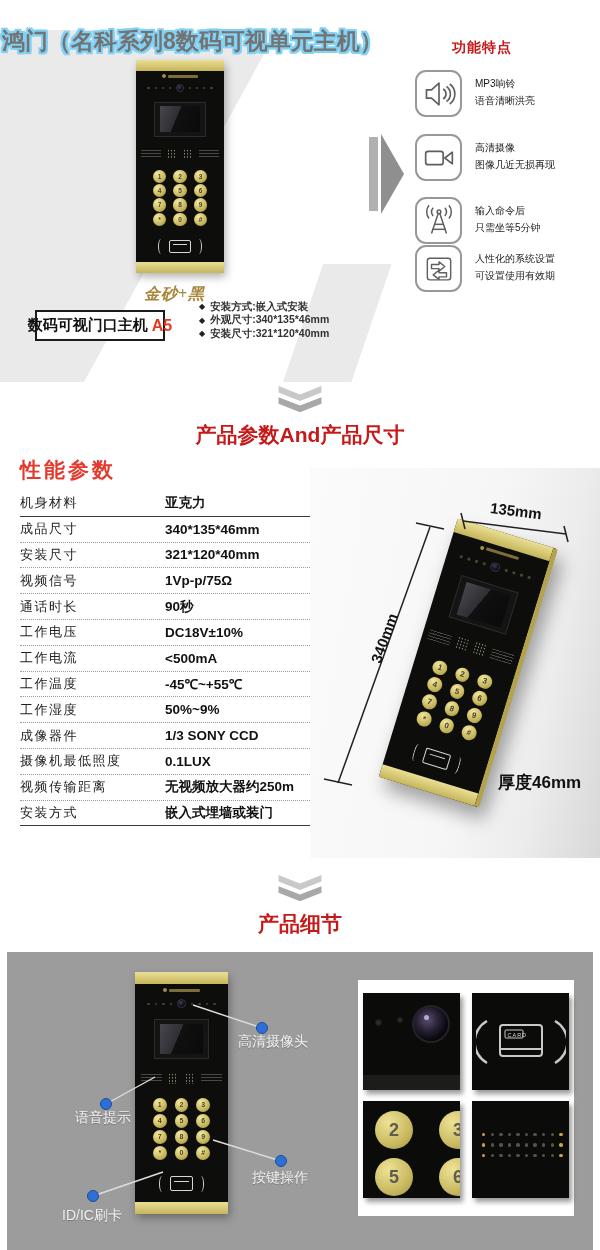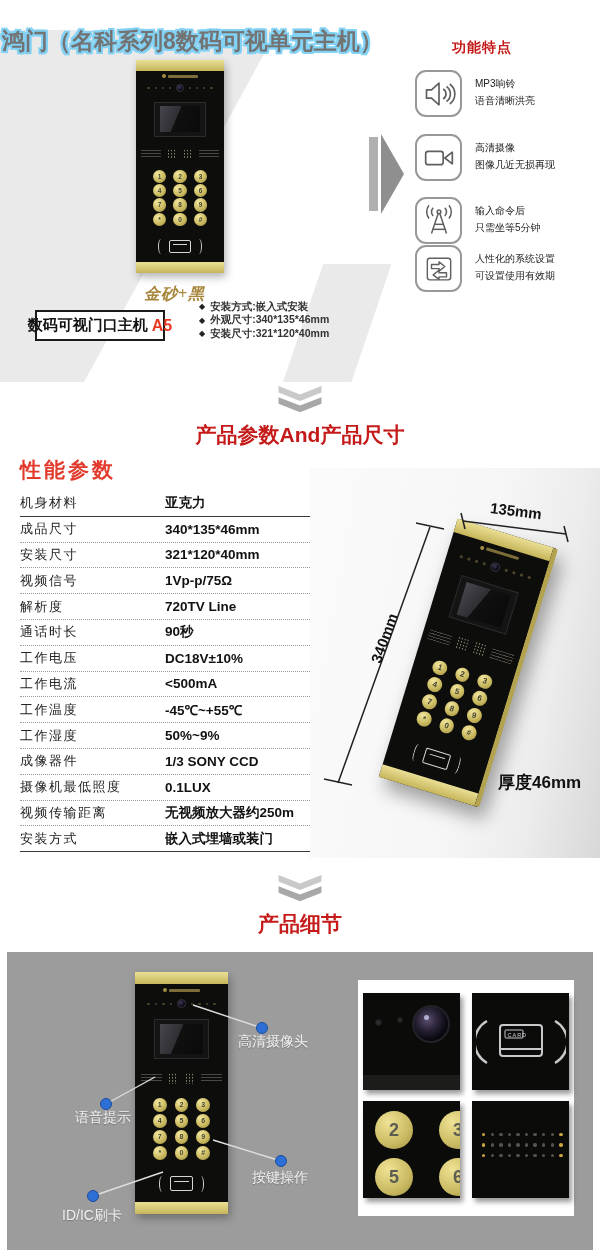--- a/index.html
+++ b/index.html
@@ -274,24 +274,20 @@
       </div>
       <div class="spec-row">
         <div class="spec-label">安装尺寸</div>
         <div class="spec-value">321*120*40mm</div>
       </div>
       <div class="spec-row">
         <div class="spec-label">视频信号</div>
         <div class="spec-value">1Vp-p/75Ω</div>
       </div>
       <div class="spec-row">
-        <div class="spec-label">解析度</div>
-        <div class="spec-value">720TV Line</div>
-      </div>
-      <div class="spec-row">
         <div class="spec-label">通话时长</div>
         <div class="spec-value">90秒</div>
       </div>
       <div class="spec-row">
         <div class="spec-label">工作电压</div>
         <div class="spec-value">DC18V±10%</div>
       </div>
       <div class="spec-row">
         <div class="spec-label">工作电流</div>
         <div class="spec-value">&lt;500mA</div>

